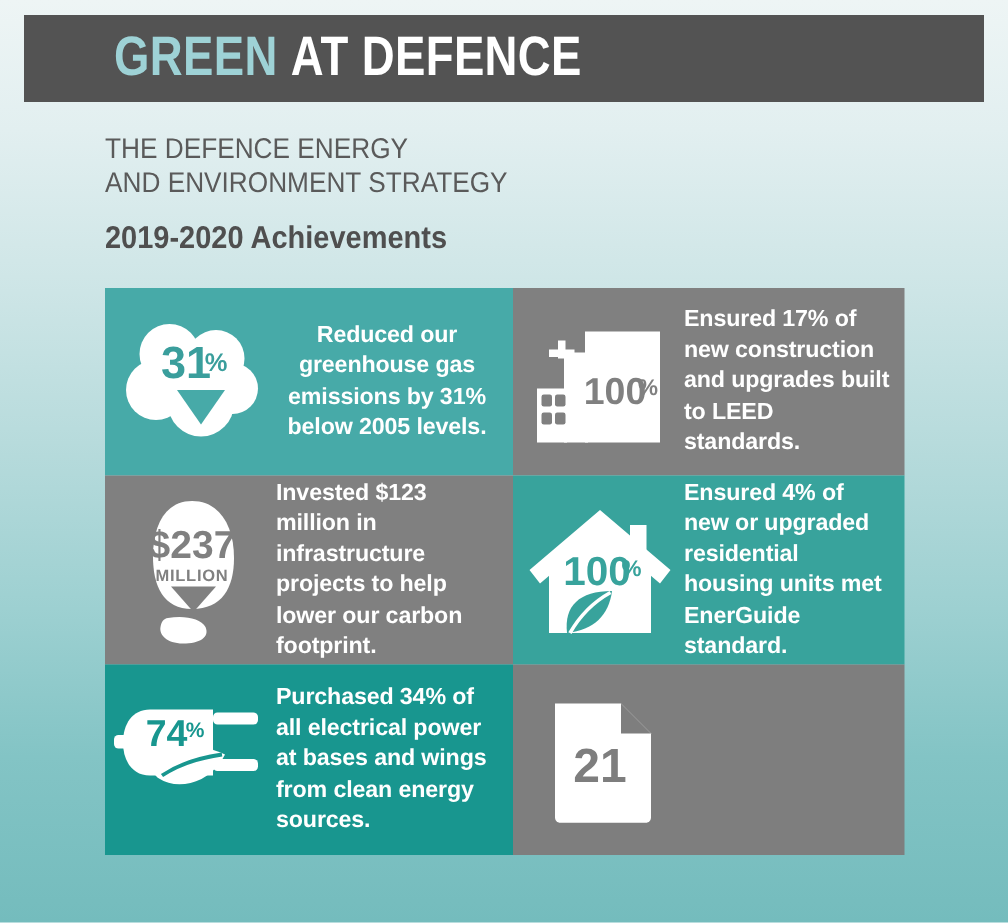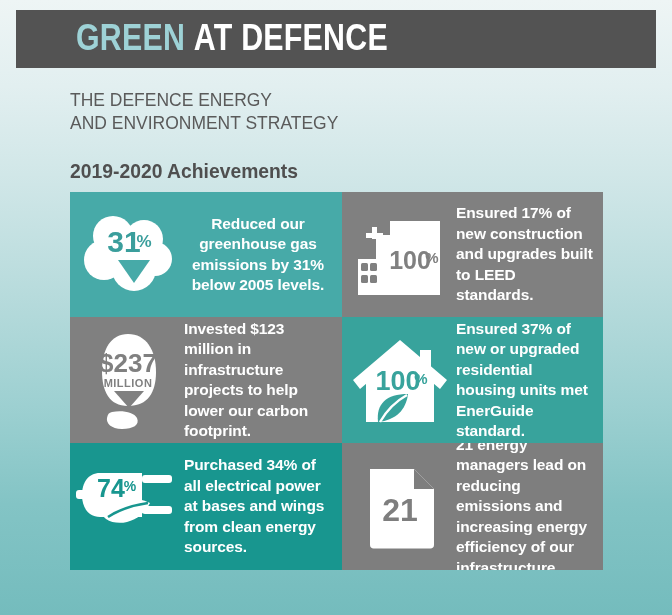--- a/index.html
+++ b/index.html
@@ -79,21 +79,21 @@
     line-height: 23px;
     letter-spacing: 0px;
     white-space: nowrap;
   }
   .subtitle-squeeze {
     display: inline-block;
     transform: scaleX(0.92);
     transform-origin: left center;
   }
   .achievements {
-    margin-top: 25px;
+    margin-top: 13px;
     color: #4f4f4f;
     font-size: 21px;
     font-weight: bold;
     white-space: nowrap;
   }
 
   
   .grid {
     position: absolute;
     left: 70px;
@@ -235,21 +235,21 @@
 
             <path d="M18 50 L52 22 L86 50 L86 94 L18 94 Z"></path>
           </g>
           <text x="50" y="62" text-anchor="middle" font-family="'Liberation Sans', sans-serif" font-size="27" font-weight="bold" fill="#38a39c">100</text>
           <text x="73" y="56" text-anchor="middle" font-family="'Liberation Sans', sans-serif" font-size="15" font-weight="bold" fill="#38a39c">%</text>
 
           <path d="M30 94 C28 76 38 66 60 66 C58 82 48 92 30 94 Z" fill="#38a39c"></path>
           <path d="M32 94 C40 80 50 72 59 67" stroke="#ffffff" stroke-width="2.4" fill="none"></path>
         </svg>
       </div>
-      <div class="card-text">Ensured 37% of new or upgraded residential housing units met EnerGuide standard.</div>
+      <div class="card-text">Ensured 4% of new or upgraded residential housing units met EnerGuide standard.</div>
     </div>
 
     <div class="card teal-dark">
       <div class="card-icon">
         <svg width="104" height="104" viewBox="0 0 104 104">
           <g fill="#ffffff">
 
             <rect x="66" y="20" width="30" height="8" rx="3"></rect>
             <rect x="66" y="51" width="30" height="8" rx="3"></rect>
 
@@ -270,17 +270,16 @@
     <div class="card gray-dark">
       <div class="card-icon">
         <svg width="104" height="104" viewBox="0 0 104 104">
           <g fill="#ffffff">
             <path d="M22 14 L66 14 L86 34 L86 90 C86 92 84.5 93.5 82.5 93.5 L25.5 93.5 C23.5 93.5 22 92 22 90 Z"></path>
           </g>
           <path d="M66 14 L86 34 L66 34 Z" fill="#7e7e7e"></path>
           <text x="52" y="66" text-anchor="middle" font-family="'Liberation Sans', sans-serif" font-size="32" font-weight="bold" fill="#7e7e7e">21</text>
         </svg>
       </div>
-      <div class="card-text">21 energy managers lead on reducing emissions and increasing energy efficiency of our infrastructure.</div>
     </div>
 
   </div>
 </div>
 
 </body></html>

